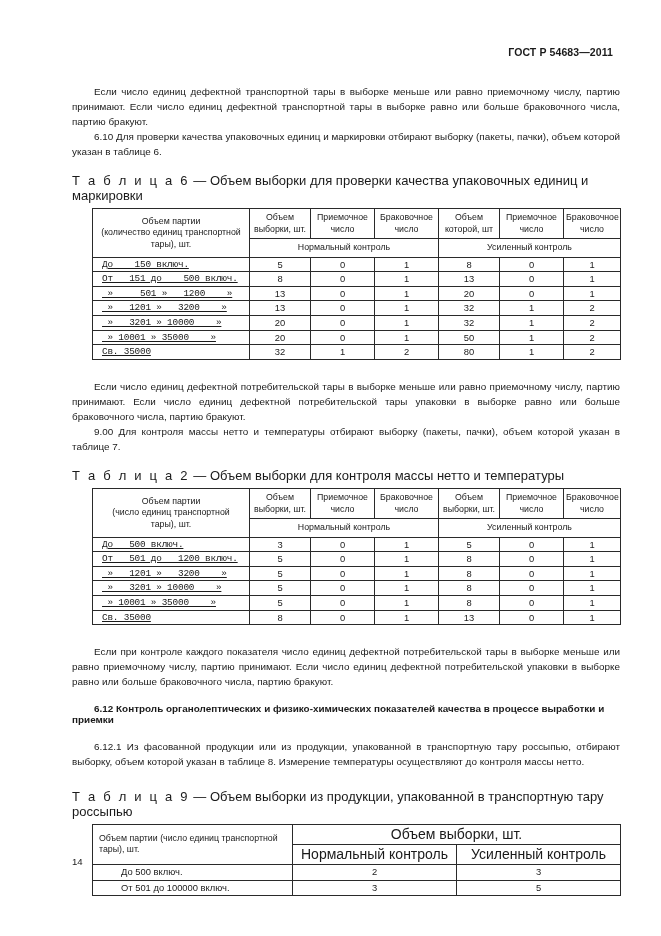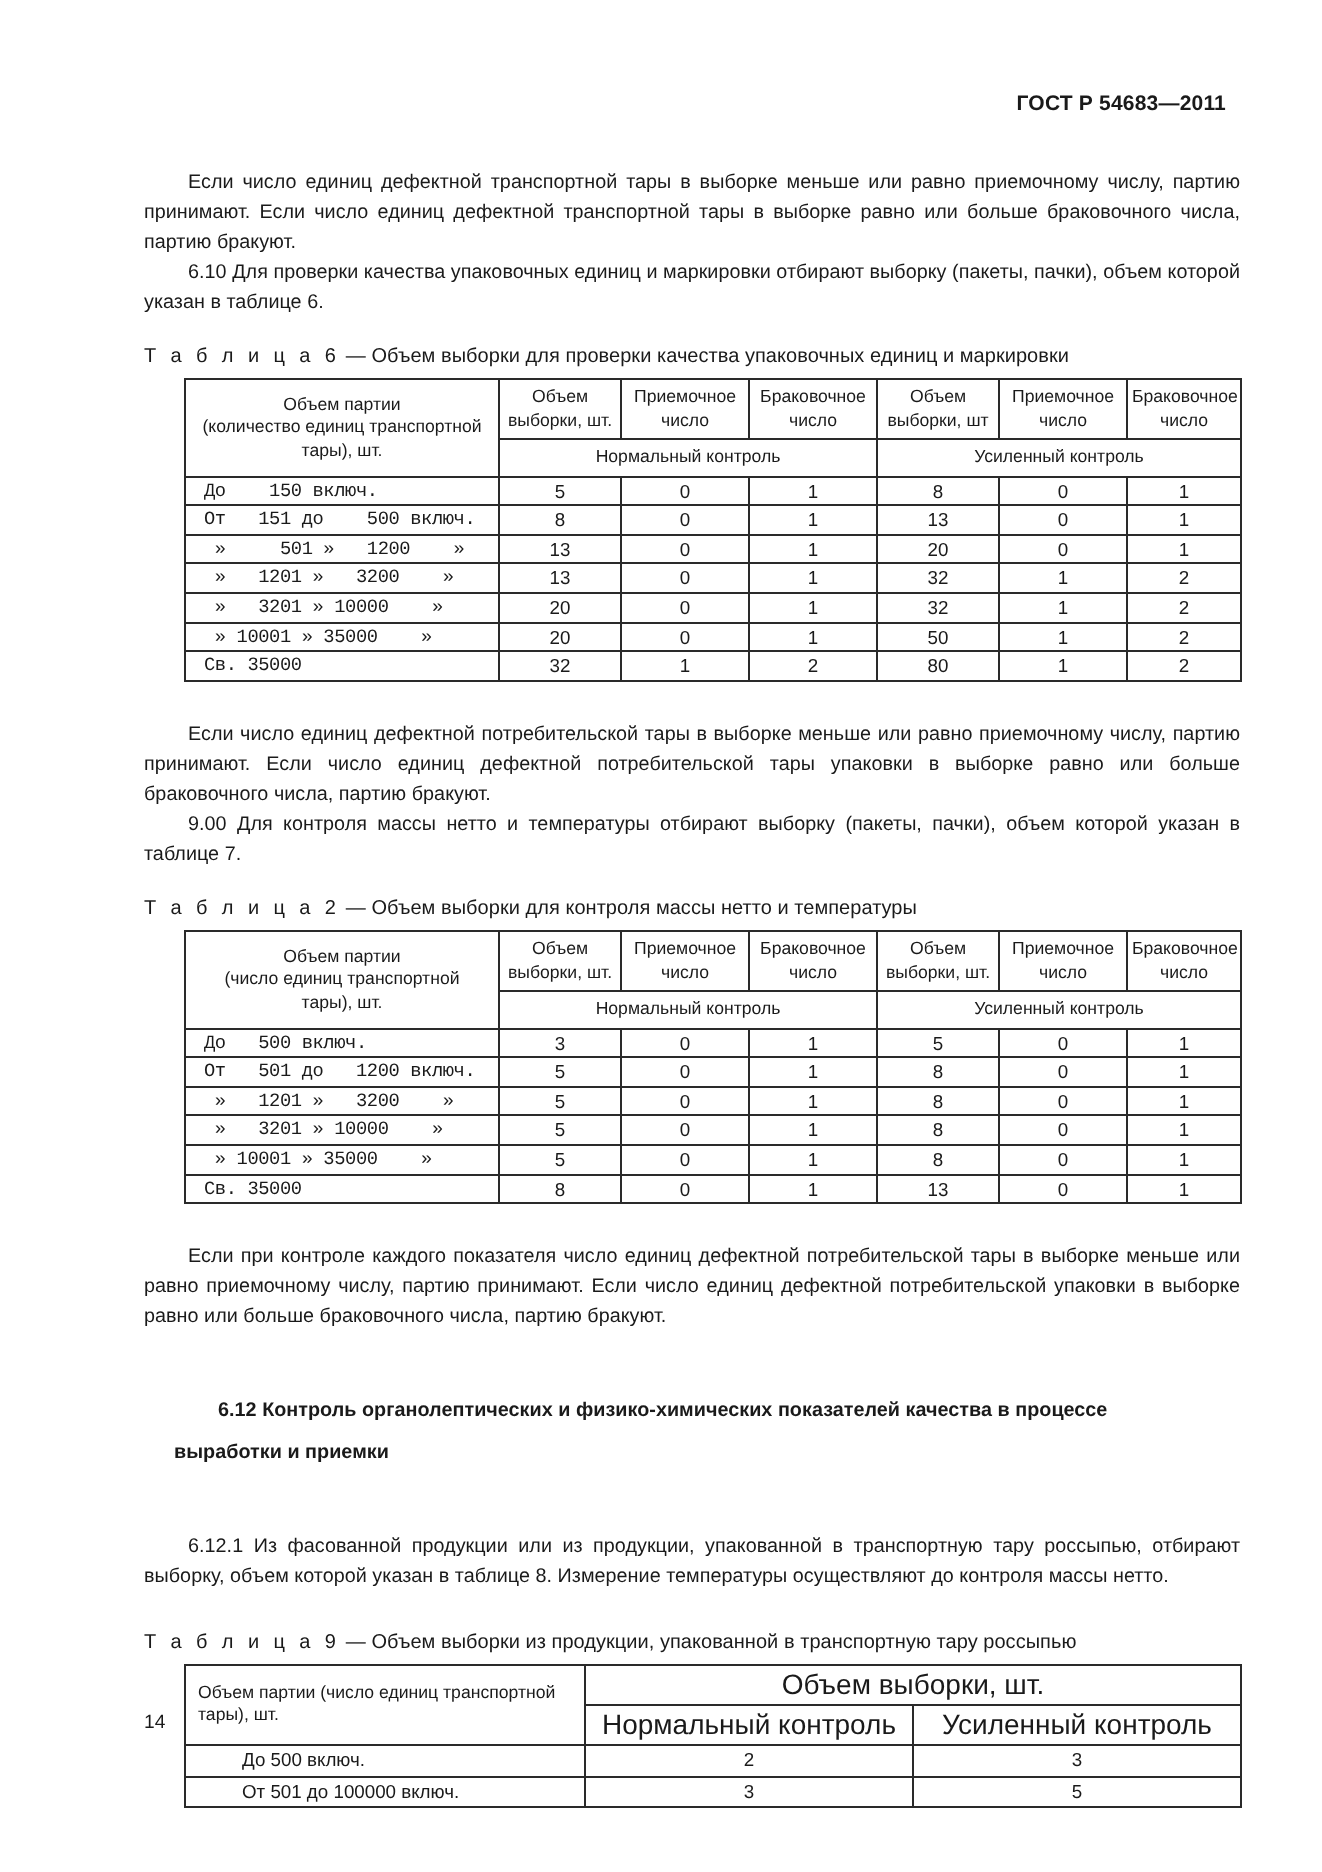--- a/index.html
+++ b/index.html
@@ -44,21 +44,21 @@
     font-size: 9.9px;
     line-height: 15.1px;
     text-align: justify;
     text-indent: 22px;
     letter-spacing: 0.02px;
   }
   .gap-md { height: 14px; }
   .gap-lg { height: 19px; }
 
   .tbl-caption {
-    font-size: 10px;
+    font-size: 13px;
     margin: 0 0 5px 0;
     letter-spacing: 0.02px;
     color: #1a1a1a;
   }
   .tbl-caption .tword {
     letter-spacing: 2.2px;
   }
 
   table.grid {
     border-collapse: collapse;
@@ -86,20 +86,21 @@
   }
   table.grid td.lbl {
     text-align: left;
     font-size: 9.4px;
     height: 13.6px;
     line-height: 13.6px;
     white-space: pre;
     padding-left: 9px;
     font-family: "Liberation Mono", monospace;
     letter-spacing: -0.2px;
+    text-decoration: underline;
   }
   .thickrow td { border-top: 1.6px solid #1a1a1a; }
 
   
   .t67 { width: 528px; margin-left: 20px; }
   .t67 col.c0 { width: 157px; }
   .t67 col.c1 { width: 61px; }
   .t67 col.c2 { width: 64px; }
   .t67 col.c3 { width: 64px; }
   .t67 col.c4 { width: 61px; }
@@ -133,22 +134,22 @@
   .t8 td.hdwrap {
     text-align: left;
     line-height: 11.6px;
     padding: 4px 6px;
     font-size: 8.8px;
   }
 
   h3.sect {
     font-size: 9.9px;
     font-weight: bold;
-    line-height: 21px;
-    margin: 15px;
+    line-height: 11px;
+    margin: 0;
     text-indent: 22px;
     letter-spacing: 0.02px;
   }
   .pagenum {
     position: absolute;
     left: 60px;
     top: 856px;
     font-size: 9.6px;
   }
 </style>
@@ -192,21 +193,21 @@
           <th class="hd">
             <div>Приемочное</div>
             <div>число</div>
           </th>
           <th class="hd">
             <div>Браковочное</div>
             <div>число</div>
           </th>
           <th class="hd">
             <div>Объем</div>
-            <div>выборки, шт</div>
+            <div>которой, шт</div>
           </th>
           <th class="hd">
             <div>Приемочное</div>
             <div>число</div>
           </th>
           <th class="hd">
             <div>Браковочное</div>
             <div>число</div>
           </th>
         </tr>

